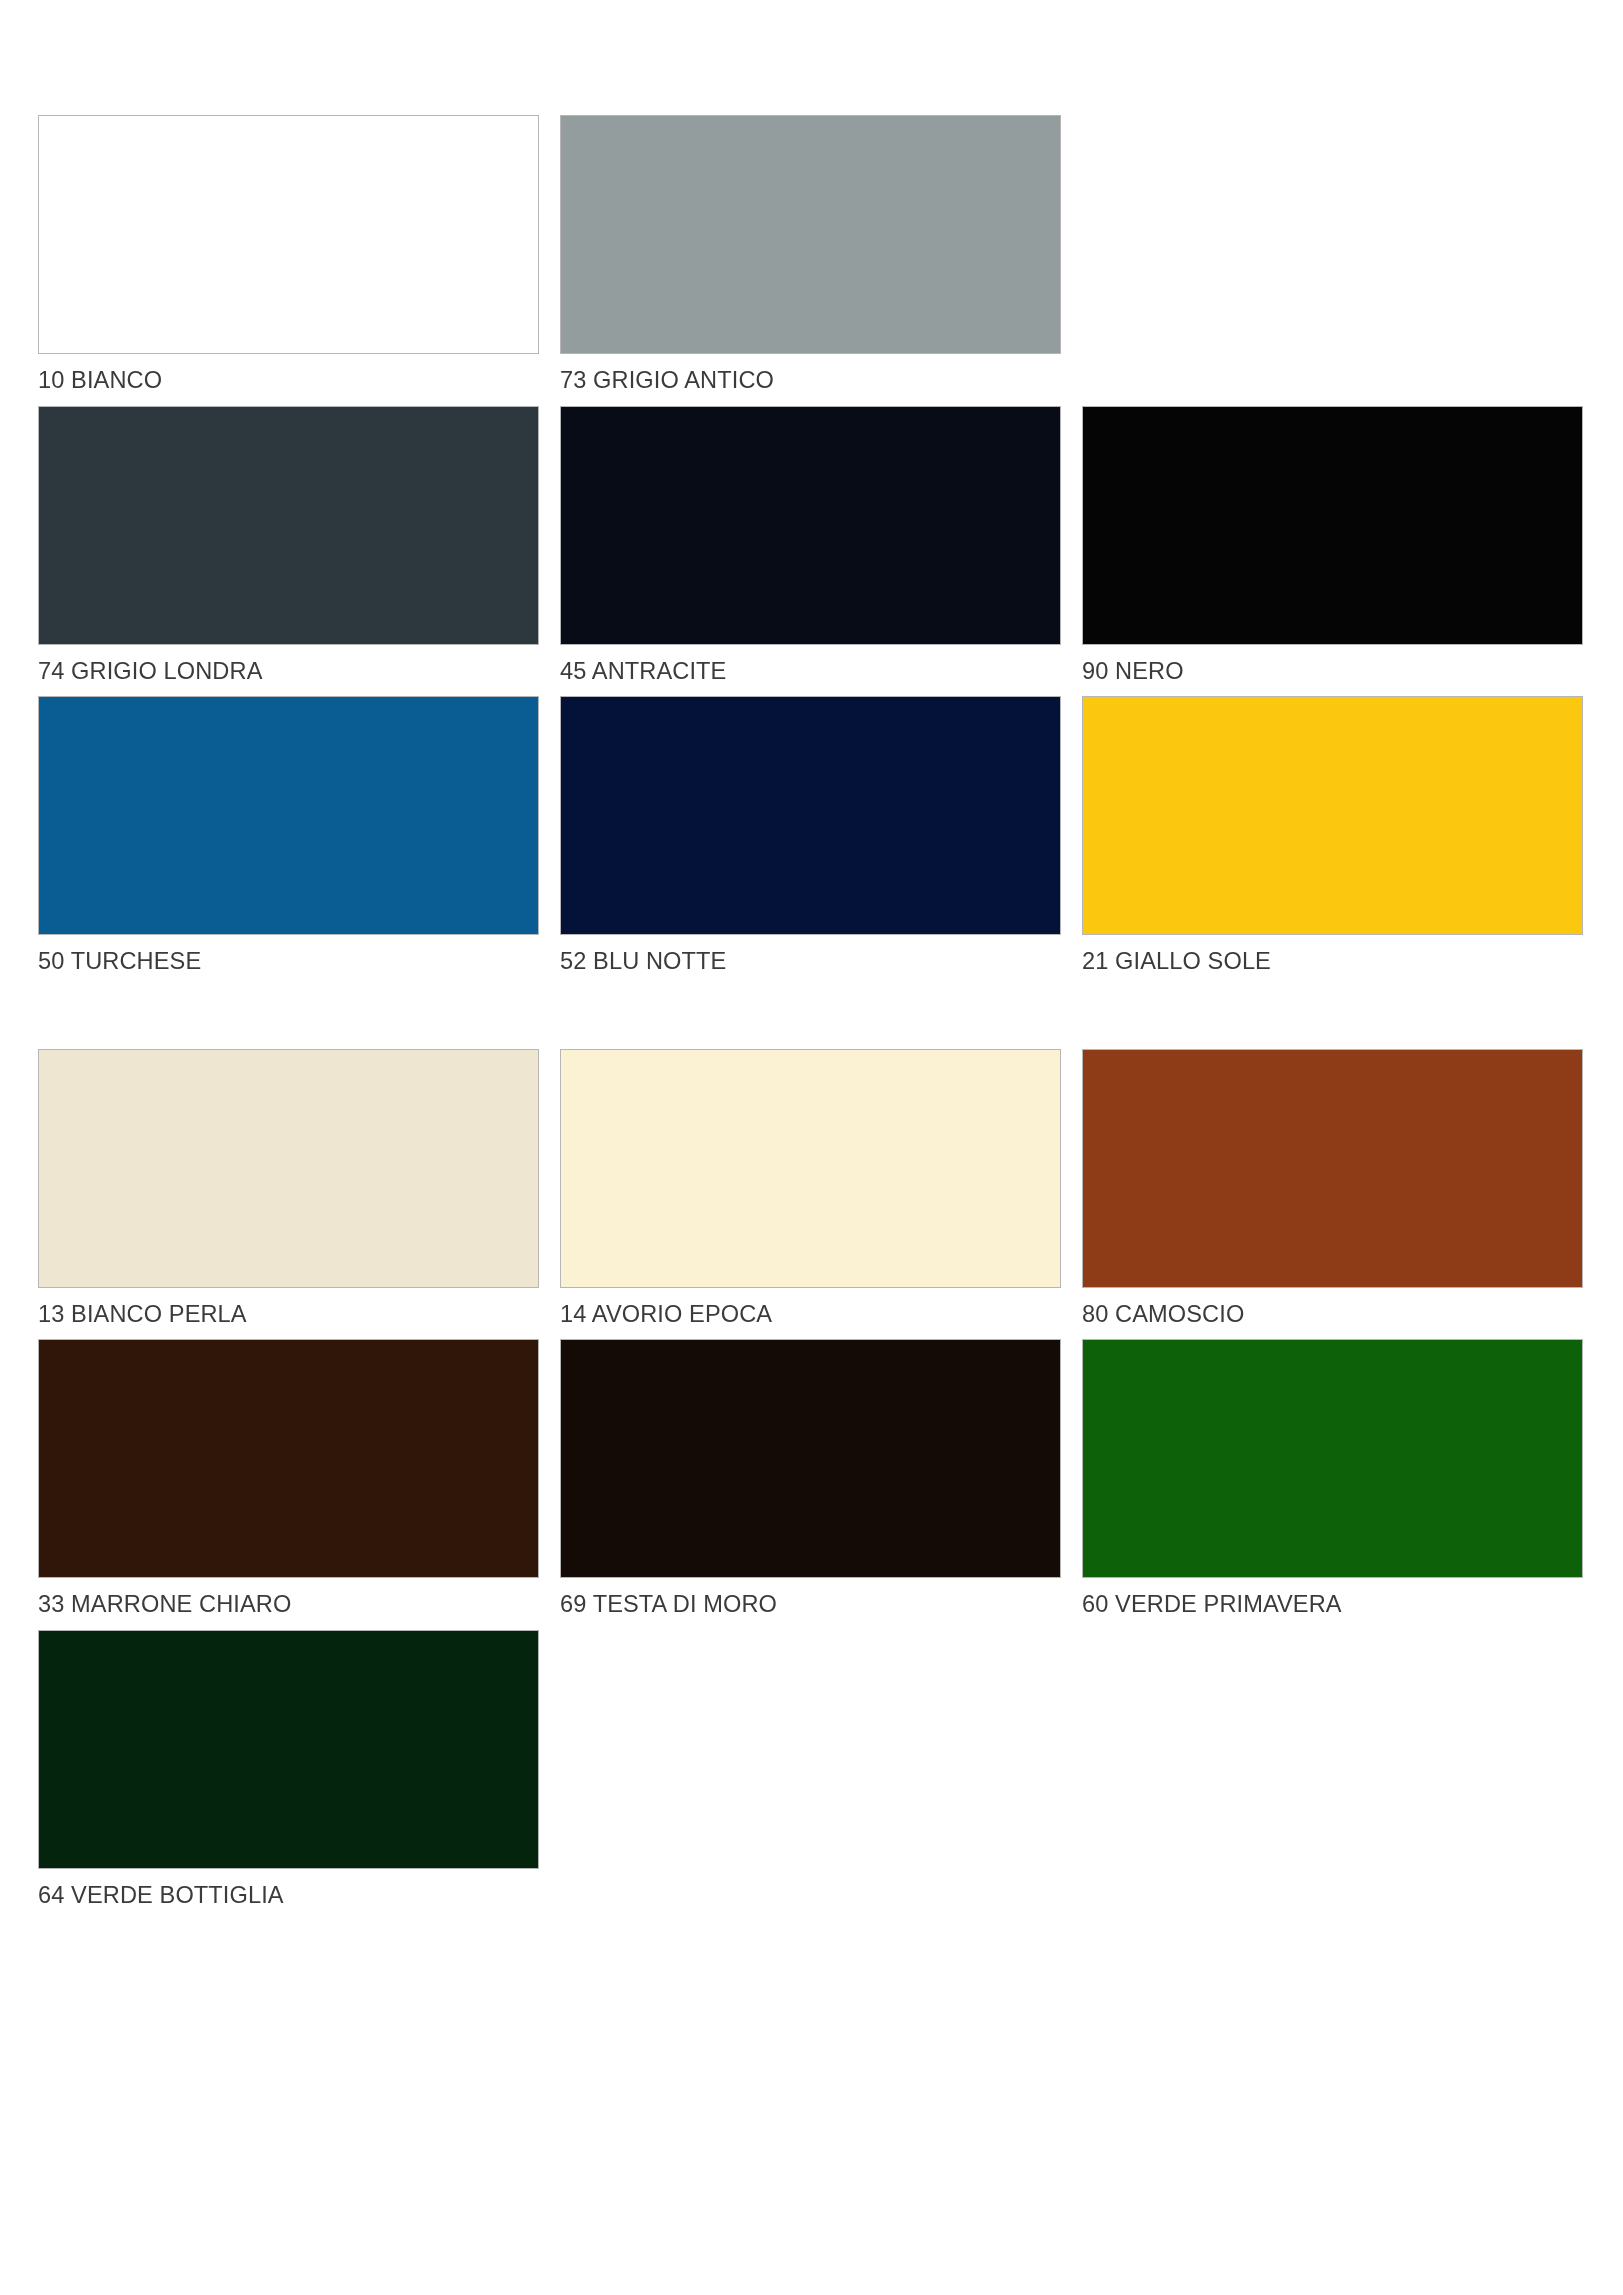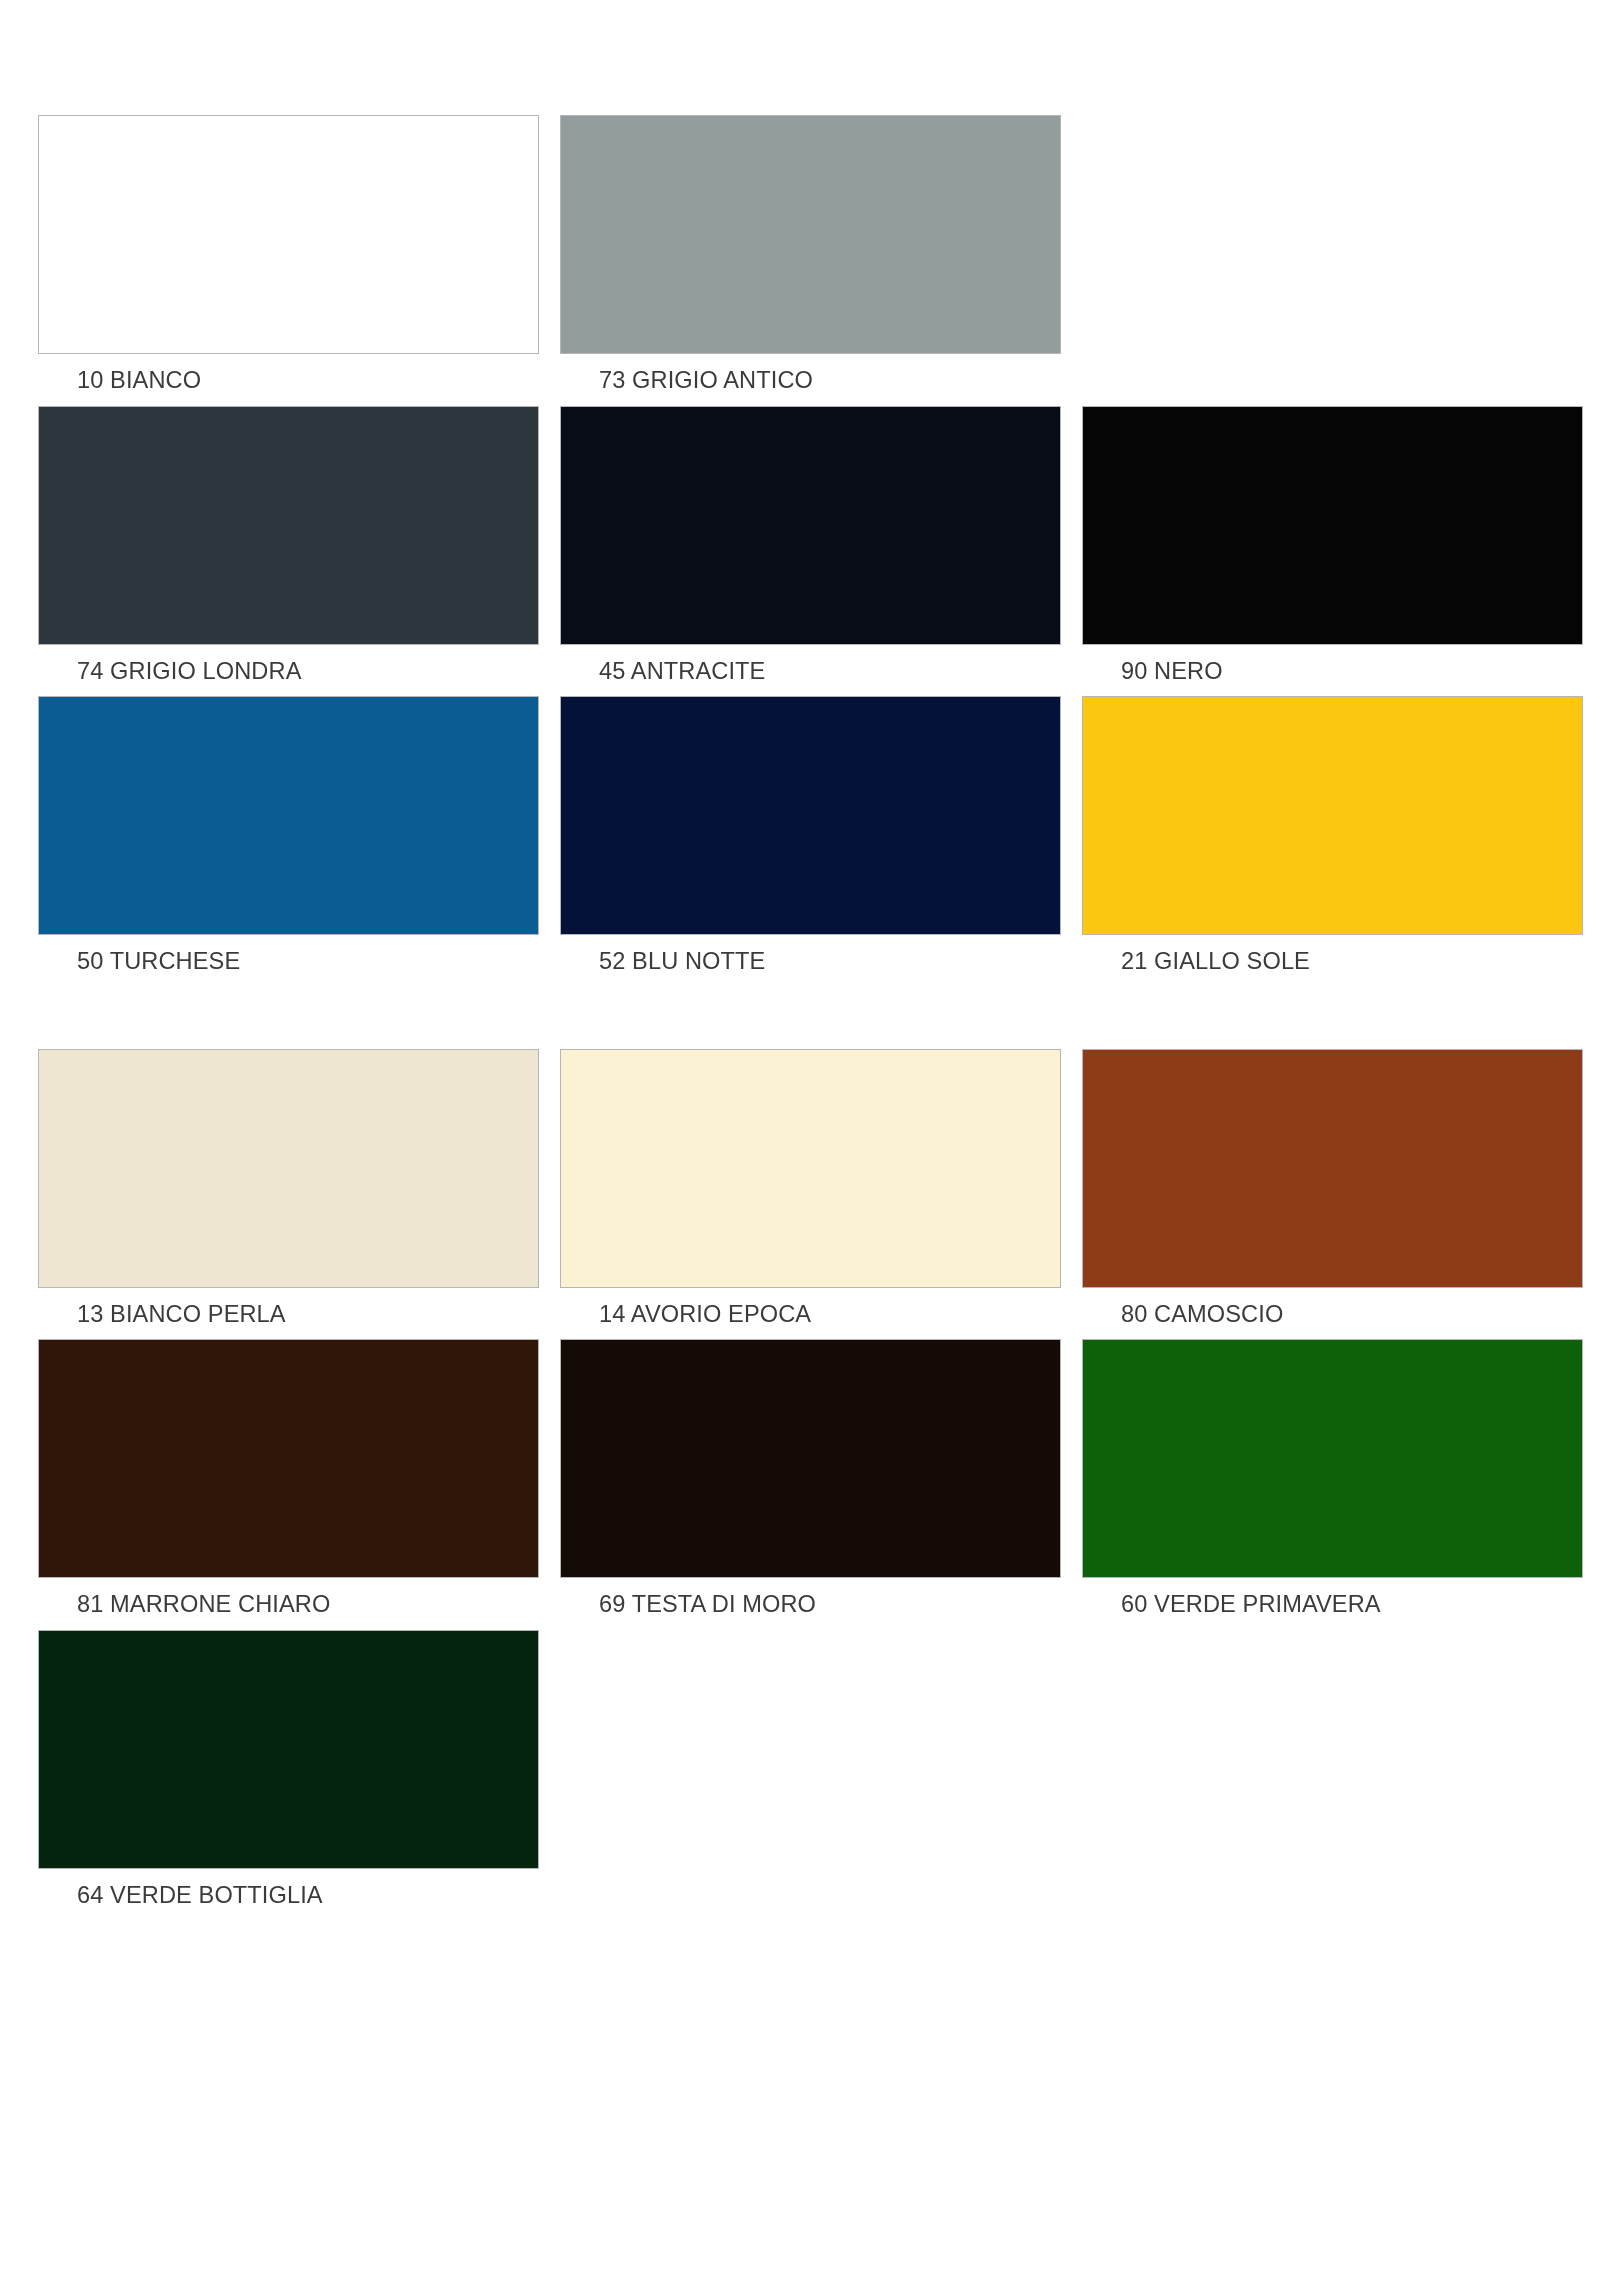--- a/index.html
+++ b/index.html
@@ -59,21 +59,20 @@
   .swatch-label {
     display: block;
     font-family: "Liberation Sans", sans-serif;
     font-size: 23.6px;
     line-height: 1;
     letter-spacing: 0.1px;
     color: #3b3b3b;
     padding-top: 15px;
     padding-bottom: 13px;
     white-space: nowrap;
-    margin-left: 39px;
   }
 </style>
 </head>
 <body>
 
 <div class="page">
   <div id="groups-root">
       <div class="group">
         <div class="row">
           <div class="cell">
@@ -125,21 +124,21 @@
             <span class="swatch-label">14 AVORIO EPOCA</span>
           </div>
           <div class="cell">
             <div class="swatch" title="80 CAMOSCIO" style="background: rgb(142, 60, 24);"></div>
             <span class="swatch-label">80 CAMOSCIO</span>
           </div>
         </div>
         <div class="row">
           <div class="cell">
             <div class="swatch" title="81 MARRONE CHIARO" style="background: rgb(47, 22, 9);"></div>
-            <span class="swatch-label">81 MARRONE CHIARO</span>
+            <span class="swatch-label">33 MARRONE CHIARO</span>
           </div>
           <div class="cell">
             <div class="swatch" title="82 TESTA DI MORO" style="background: rgb(20, 10, 6);"></div>
             <span class="swatch-label">69 TESTA DI MORO</span>
           </div>
           <div class="cell">
             <div class="swatch" title="60 VERDE PRIMAVERA" style="background: rgb(12, 97, 9);"></div>
             <span class="swatch-label">60 VERDE PRIMAVERA</span>
           </div>
         </div>

